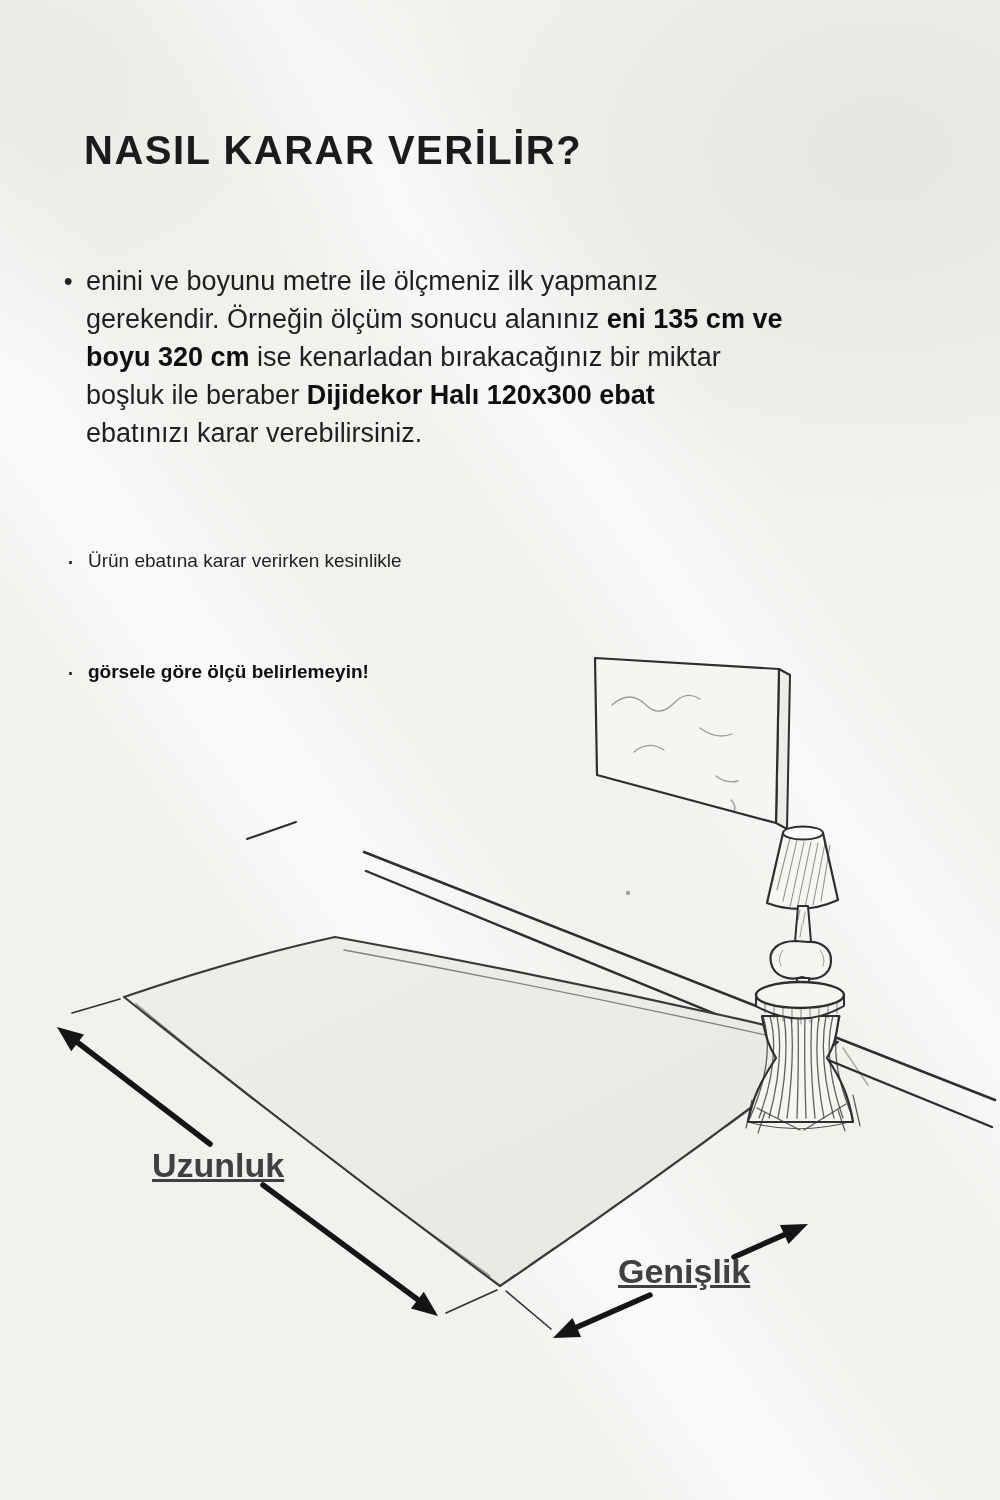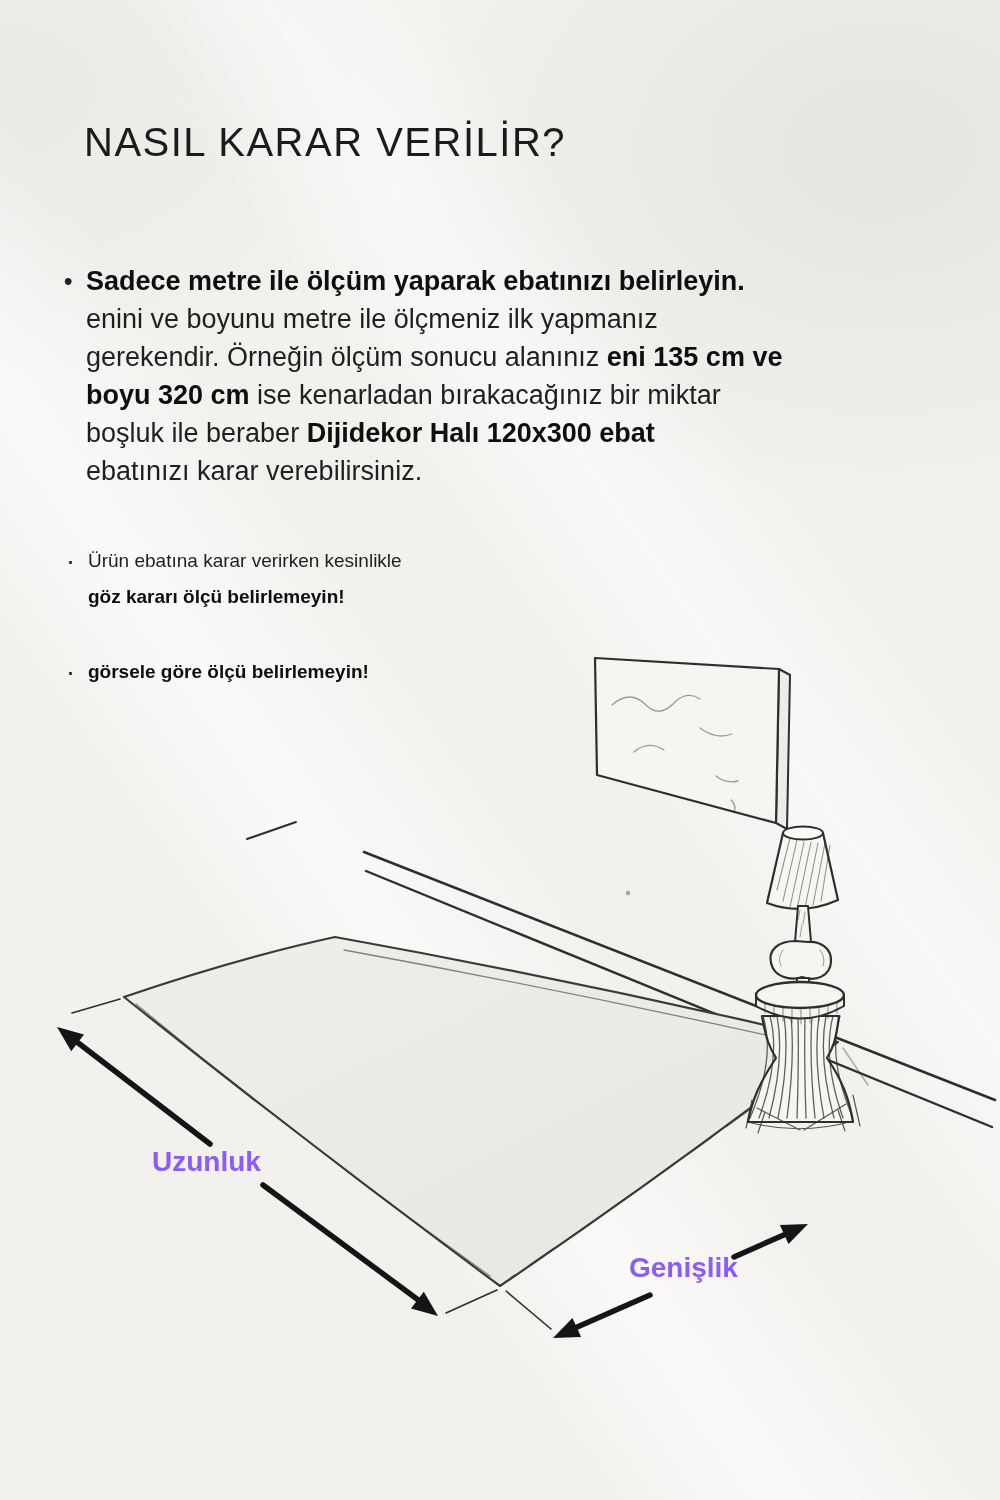--- a/index.html
+++ b/index.html
@@ -8,34 +8,34 @@
     background-color:#f2f1ee;
     background-image:
       radial-gradient(ellipse 700px 520px at 88% 10%, rgba(185,183,178,0.20), transparent 70%),
       radial-gradient(ellipse 600px 420px at 0% 6%, rgba(185,183,178,0.13), transparent 70%),
       linear-gradient(55deg, transparent 30%, rgba(255,255,255,0.65) 38%, transparent 48%),
       linear-gradient(55deg, transparent 56%, rgba(255,255,255,0.55) 64%, transparent 73%);
   }
   .abs{position:absolute;}
   .page-title{left:84px;top:118px;color:#141414;}
   .page-title .t1{font-size:43px;font-weight:700;letter-spacing:0.5px;line-height:1.1;}
-  .page-title .t2{font-size:40px;font-weight:400;letter-spacing:1.5px;line-height:1.1;margin-top:2px;color:#1b1b1b;}
+  .page-title .t2{font-size:40px;font-weight:700;letter-spacing:1.5px;line-height:1.1;margin-top:10px;color:#1b1b1b;}
   .bullet{display:flex;color:#1f1f1f;}
   .bullet .mk{flex:0 0 22px;color:#222;}
   .b1{left:64px;top:262px;}
   .b1 .line{font-size:27px;line-height:38px;white-space:nowrap;}
   .b1 .mk{font-size:24px;line-height:38px;font-weight:700;}
   .b2{left:66px;top:543px;}
   .b3{left:66px;top:654px;}
   .b2 .line,.b3 .line{font-size:19px;line-height:36px;white-space:nowrap;}
   .b2 .mk,.b3 .mk{font-size:27px;line-height:36px;}
   .bd{font-weight:700;color:#0e0e0e;}
-  .dim-label{font-size:28px;font-weight:700;color:#8b5cf6;white-space:nowrap;}
+  .dim-label{font-size:34px;font-weight:700;color:#404040;white-space:nowrap;text-decoration:underline;}
   .lbl-uzunluk{left:152px;top:1146px;}
-  .lbl-genislik{left:618px;top:1252px;margin-left:11px;}
+  .lbl-genislik{left:618px;top:1252px;}
   svg.sketch{position:absolute;left:0;top:0;}
 </style>
 </head>
 <body>
 
 <svg class="sketch" width="1000" height="1500" viewBox="0 0 1000 1500" fill="none" stroke-linecap="round" stroke-linejoin="round">
   <defs>
     <linearGradient id="rg" x1="0" y1="0" x2="1" y2="1">
       <stop offset="0" stop-color="#f0eee9"></stop>
       <stop offset="1" stop-color="#e8e6e1"></stop>
@@ -162,34 +162,32 @@
   </g>
 </svg>
 
 <header class="abs page-title">
   <div class="t2">NASIL KARAR VERİLİR?</div>
 </header>
 
 <div class="abs bullet b1">
   <span class="mk">•</span>
   <div>
-    <div class="line"><span class="bd">Sadece metre ile ölçüm yaparak ebatınızı belirleyin.</span></div>
     <div class="line"><span>enini ve boyunu metre ile ölçmeniz ilk yapmanız</span></div>
     <div class="line"><span>gerekendir. Örneğin ölçüm sonucu alanınız </span><span class="bd">eni 135 cm ve</span></div>
     <div class="line"><span class="bd">boyu 320 cm</span><span> ise kenarladan bırakacağınız bir miktar</span></div>
     <div class="line"><span>boşluk ile beraber </span><span class="bd">Dijidekor Halı 120x300 ebat</span></div>
     <div class="line"><span>ebatınızı karar verebilirsiniz.</span></div>
   </div>
 </div>
 
 <div class="abs bullet b2">
   <span class="mk">·</span>
   <div>
     <div class="line"><span>Ürün ebatına karar verirken kesinlikle</span></div>
-    <div class="line"><span class="bd">göz kararı ölçü belirlemeyin!</span></div>
   </div>
 </div>
 
 <div class="abs bullet b3">
   <span class="mk">·</span>
   <div>
     <div class="line"><span class="bd">görsele göre ölçü belirlemeyin!</span></div>
   </div>
 </div>
 

